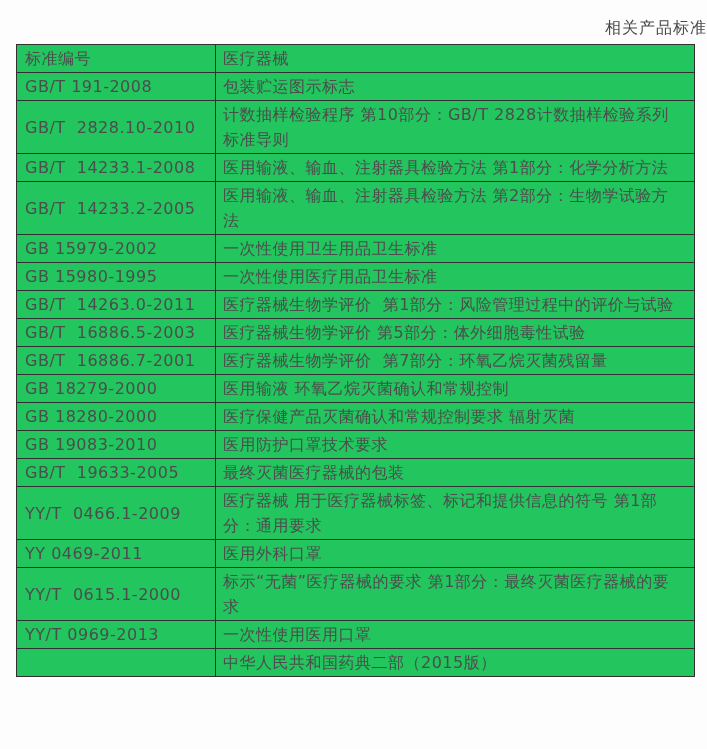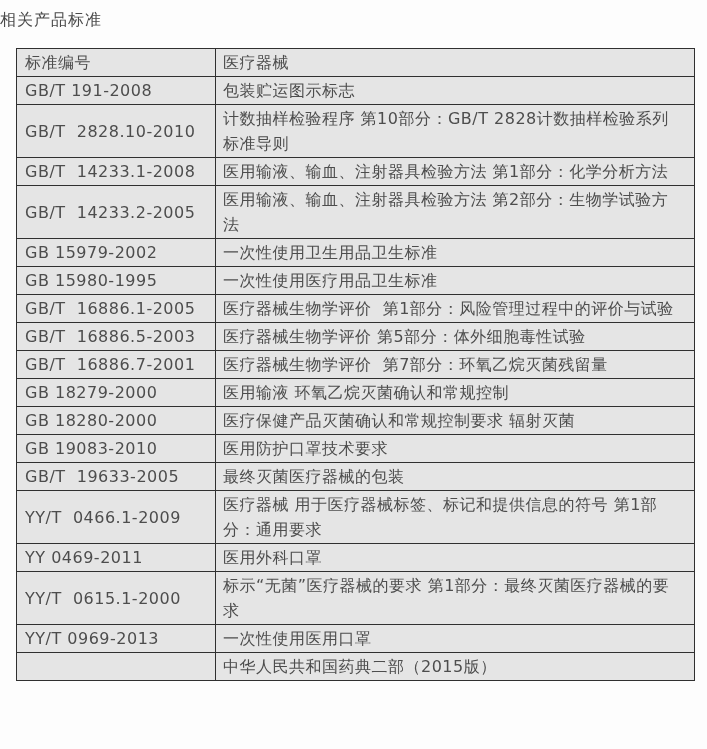--- a/index.html
+++ b/index.html
@@ -9,34 +9,34 @@
     font-family: "DejaVu Sans", "Liberation Sans", sans-serif;
   }
   .sheet {
     width: 707px;
     height: 749px;
     box-sizing: border-box;
     background: #fdfdfd;
     overflow: hidden;
   }
   .title {
-    padding-top: 7px;
-    margin-bottom: 16px;
-    text-align: left;
+    padding-top: 15px;
+    margin-bottom: 4px;
+    text-align: right;
     font-size: 16px;
     line-height: 25px;
     color: #4a4a4a;
     letter-spacing: 1px;
   }
   table.standards {
     border-collapse: collapse;
     table-layout: fixed;
     margin-left: 16px;
     width: 679px;
-    background: #e5e5e5;
+    background: #22c55e;
   }
   col.c-code { width: 199px; }
   th, td {
     border: 1px solid #303030;
     font-size: 16px;
     line-height: 25px;
     font-weight: normal;
     text-align: left;
     vertical-align: middle;
     color: #4d4d4d;
@@ -88,21 +88,21 @@
         </tr>
         <tr>
           <td class="col-code">GB 15979-2002</td>
           <td class="col-name">一次性使用卫生用品卫生标准</td>
         </tr>
         <tr>
           <td class="col-code">GB 15980-1995</td>
           <td class="col-name">一次性使用医疗用品卫生标准</td>
         </tr>
         <tr>
-          <td class="col-code">GB/T  16886.1-2005</td>
+          <td class="col-code">GB/T  14263.0-2011</td>
           <td class="col-name">医疗器械生物学评价  第1部分：风险管理过程中的评价与试验</td>
         </tr>
         <tr>
           <td class="col-code">GB/T  16886.5-2003</td>
           <td class="col-name">医疗器械生物学评价 第5部分：体外细胞毒性试验</td>
         </tr>
         <tr>
           <td class="col-code">GB/T  16886.7-2001</td>
           <td class="col-name">医疗器械生物学评价  第7部分：环氧乙烷灭菌残留量</td>
         </tr>

